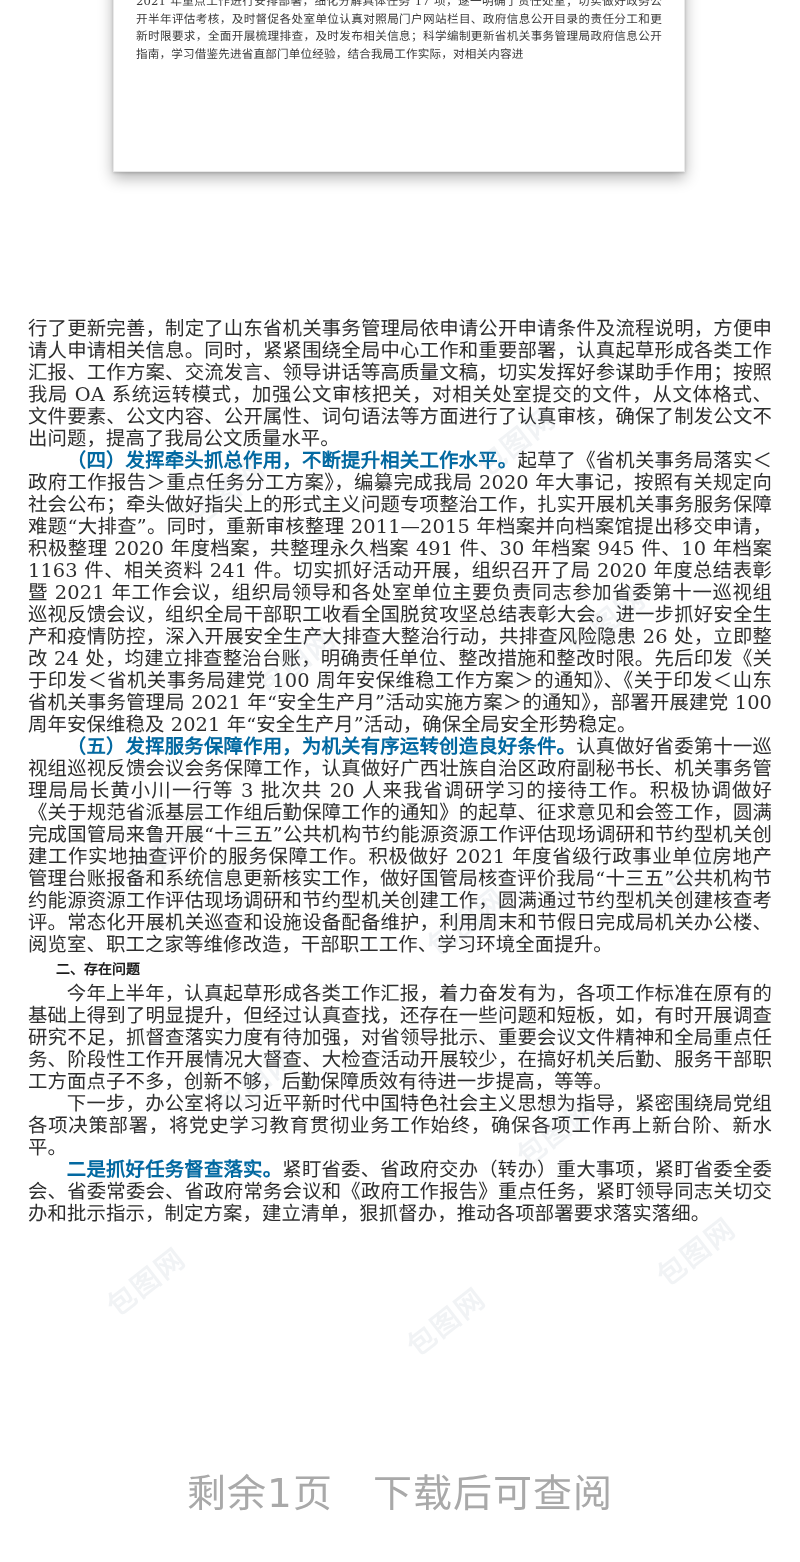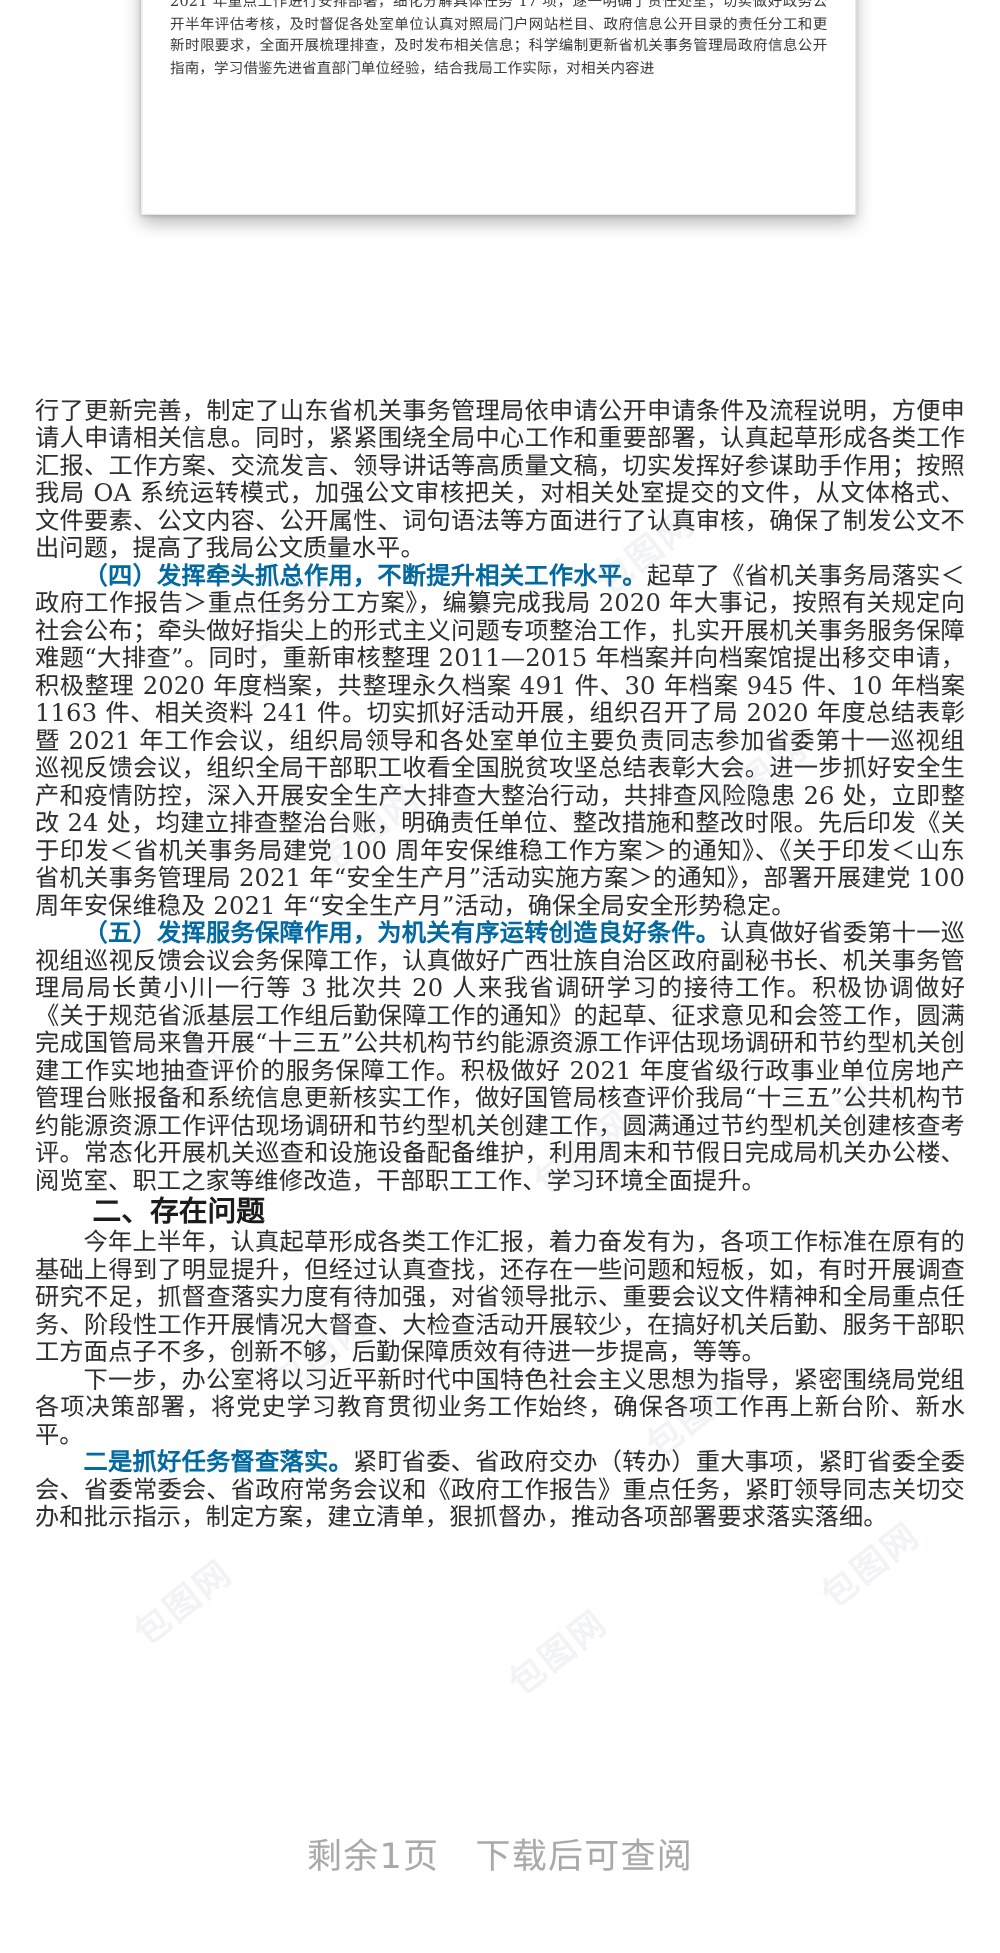--- a/index.html
+++ b/index.html
@@ -70,21 +70,21 @@
   }
   .para.indent {
     text-indent: 2em;
   }
   .para b, .para .lead {
     font-weight: 700;
     color: #0369a1;
   }
   .heading {
     margin: 0;
-    font-size: 23px;
+    font-size: 14px;
     line-height: 27.3px;
     font-weight: 700;
     text-indent: 2em;
     color: #1c1c1c;
     font-family: "DejaVu Serif", "Liberation Serif", serif;
   }
 
   
   .wm {
     position: absolute;
@@ -100,21 +100,21 @@
   }
 
   
   #footer-notice {
     position: absolute;
     left: 0;
     top: 1462px;
     width: 800px;
     text-align: center;
     font-family: "DejaVu Sans", "Liberation Sans", sans-serif;
-    font-size: 28px;
+    font-size: 39px;
     color: #a9a9a9;
     letter-spacing: 1px;
     white-space: pre;
   }
 </style>
 </head>
 <body>
 
 <div id="page-card-top">
   <div class="card-inner">

